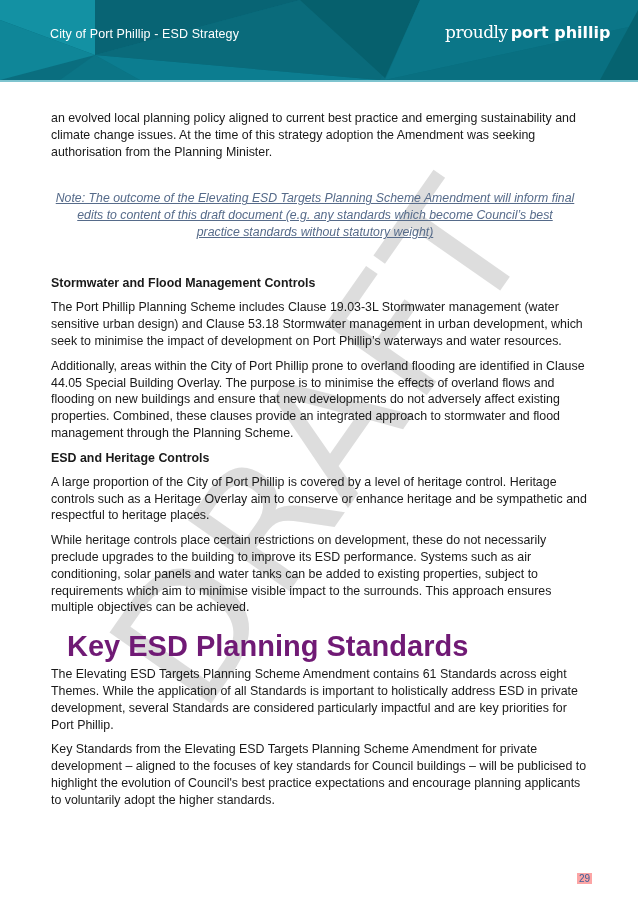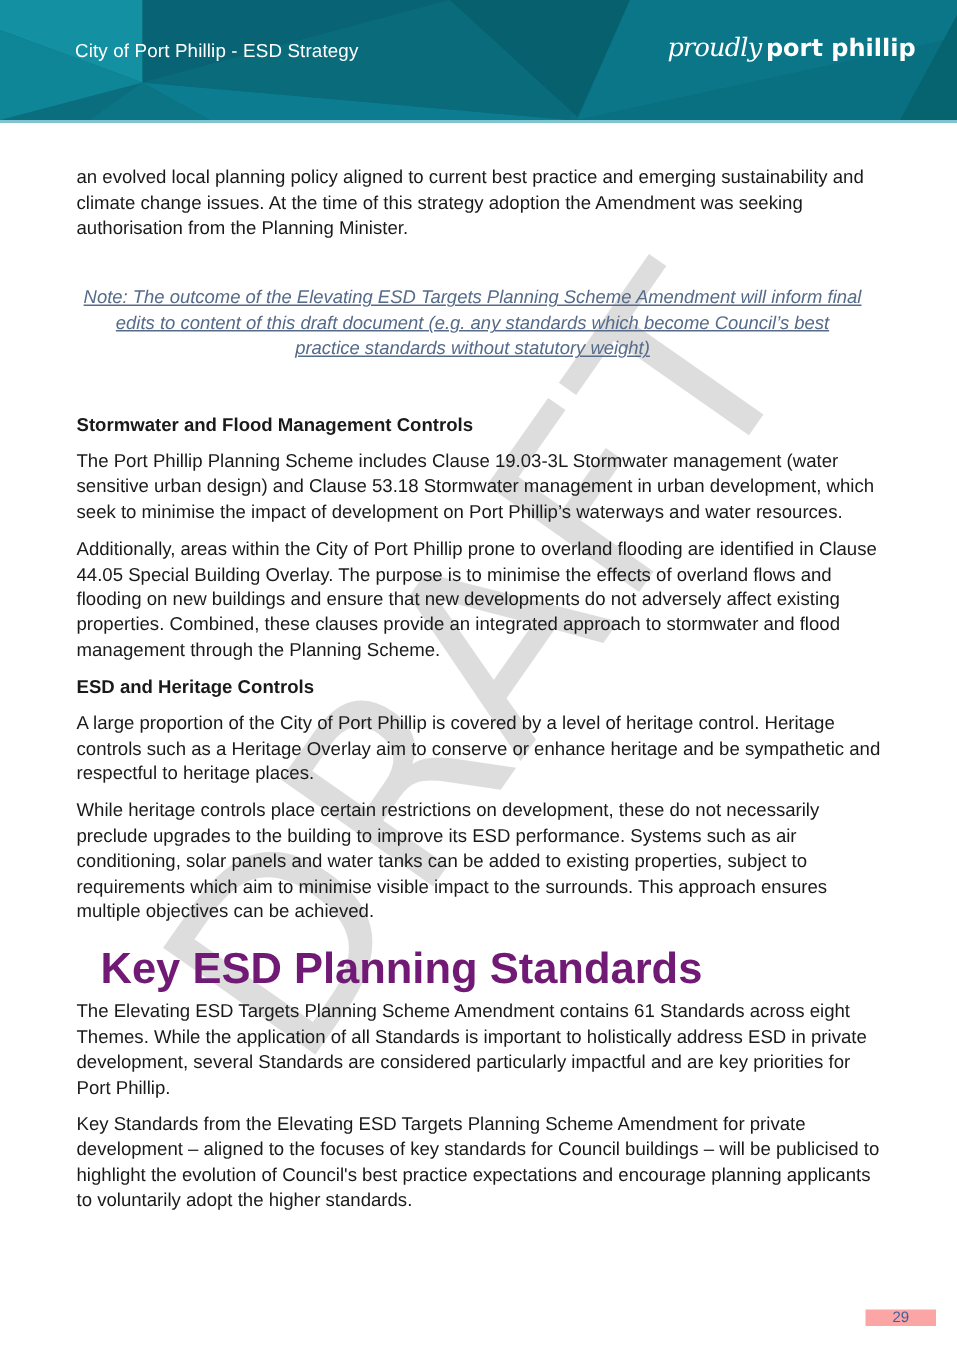--- a/index.html
+++ b/index.html
@@ -5,39 +5,39 @@
   html, body { margin: 0; padding: 0; background: #ffffff; }
   body { width: 638px; height: 912px; position: relative; overflow: hidden;
          font-family: "Liberation Sans", sans-serif; color: #1a1a1a; }
 
   .header { position: absolute; left: 0; top: 0; width: 638px; height: 80px; overflow: hidden;
             background: #0a6e7f; padding-left: 38px; }
   .header svg.bg { position: absolute; left: 0; top: 0; }
   .header-rule { position: absolute; left: 0; top: 80px; width: 638px; height: 2px; background: #7fc4cf; }
   .header-title { position: absolute; left: 50px; top: 27px; font-size: 12.5px; color: #ffffff; letter-spacing: 0.1px; }
   .brand { position: absolute; left: 445px; top: 22px; color: #ffffff; white-space: nowrap; }
-  .brand-script { font-family: "DejaVu Serif", serif; font-style: italic; font-size: 17px; letter-spacing: -0.5px; }
+  .brand-script { font-family: "DejaVu Serif", serif; font-size: 17px; letter-spacing: -0.5px; }
   .brand-bold { font-family: "DejaVu Sans", sans-serif; font-weight: bold; font-size: 16px; margin-left: 3px; }
 
   .content { position: absolute; left: 51px; top: 110px; width: 540px; }
   p { margin: 0; font-size: 12.4px; line-height: 16.8px; }
   .para { margin-bottom: 8px; }
   .note { text-align: center; font-style: italic; color: #566b8a; text-decoration: underline;
           font-size: 12.3px; line-height: 17px; margin: 0 16px 0 4px; }
   h3 { margin: 0; font-size: 12.4px; font-weight: bold; line-height: 16px; }
   h2 { margin: 16px; font-size: 29px; font-weight: bold; color: #701a75; line-height: 28px; }
 
   .watermark { position: absolute; left: 55px; top: 410px; width: 460px; text-align: center;
                font-family: "DejaVu Sans", sans-serif; font-size: 170px; font-weight: normal;
                color: rgba(150,150,150,0.32); transform: rotate(-55deg); transform-origin: center center;
                pointer-events: none; letter-spacing: 6px; line-height: 1; }
 
   .footer-version { position: absolute; left: 51px; top: 918px; font-size: 10px; color: #222; }
   .footer-page { position: absolute; left: 577px; top: 873px; font-size: 10px; color: #3d5f9a;
-                 background: #fca5a5; padding: 0 18px; }
+                 background: #fca5a5; padding: 0 2px; }
 </style>
 </head>
 <body>
 
 <div class="header">
   <svg class="bg" width="638" height="80" viewBox="0 0 638 80">
     <rect x="0" y="0" width="638" height="80" fill="#0a6e7f"></rect>
     <polygon points="0,0 95,0 95,55 0,20" fill="#1391a3"></polygon>
     <polygon points="0,20 95,55 0,80" fill="#0f8698"></polygon>
     <polygon points="95,55 140,80 60,80" fill="#0b7586"></polygon>

